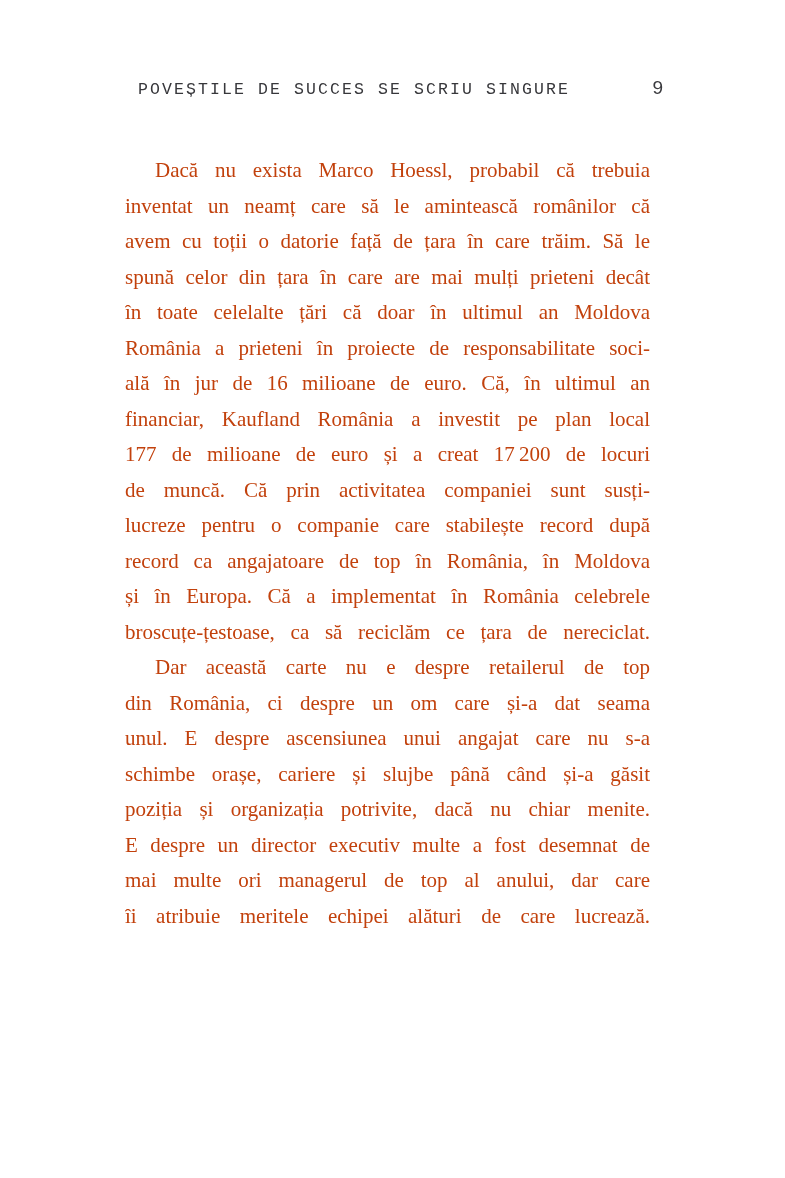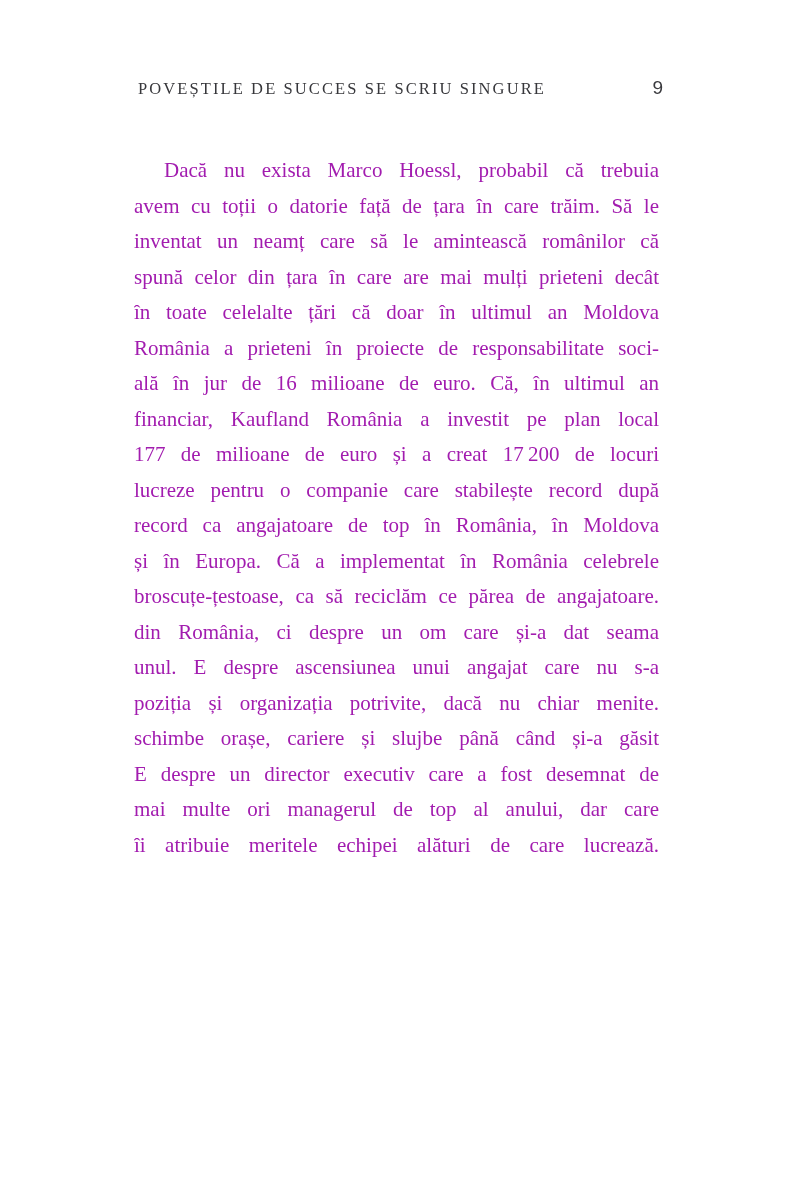--- a/index.html
+++ b/index.html
@@ -19,38 +19,38 @@
   .page-header {
     position: absolute;
     left: 138px;
     width: 525px;
     top: 77px;
     display: flex;
     justify-content: space-between;
     align-items: baseline;
   }
   .running-title {
-    font-family: Liberation Serif, serif;
+    font-family: Liberation Mono, monospace;
     font-size: 16.5px;
     letter-spacing: 2.1px;
     color: #37373b;
     font-weight: 400;
   }
   .page-number {
     font-family: "Liberation Sans", sans-serif;
     font-size: 19px;
     color: #3a3a3e;
     font-weight: 400;
   }
   .text-block {
     position: absolute;
-    left: 134px;
+    left: 125px;
     width: 525px;
     top: 153px;
-    color: #a21caf;
+    color: #c2410c;
     font-size: 21px;
     line-height: 35.5px;
   }
   .line {
     height: 35.5px;
     overflow: hidden;
     text-align: justify;
     text-align-last: justify;
     word-spacing: 0.02em;
   }
@@ -64,37 +64,39 @@
 <div class="page">
 
   <div class="page-header">
     <span class="running-title">POVEȘTILE DE SUCCES SE SCRIU SINGURE</span>
     <span class="page-number">9</span>
   </div>
 
   <div class="text-block" id="text-block">
       <div>
         <div class="line indent">Dacă nu exista Marco Hoessl, probabil că trebuia</div>
+        <div class="line">inventat un neamț care să le amintească românilor că</div>
         <div class="line">avem cu toții o datorie față de țara în care trăim. Să le</div>
-        <div class="line">inventat un neamț care să le amintească românilor că</div>
         <div class="line">spună celor din țara în care are mai mulți prieteni decât</div>
         <div class="line">în toate celelalte țări că doar în ultimul an Moldova</div>
         <div class="line">România a prieteni în proiecte de responsabilitate soci-</div>
         <div class="line">ală în jur de 16 milioane de euro. Că, în ultimul an</div>
         <div class="line">financiar, Kaufland România a investit pe plan local</div>
         <div class="line">177 de milioane de euro și a creat 17 200 de locuri</div>
+        <div class="line">de muncă. Că prin activitatea companiei sunt susți-</div>
         <div class="line">lucreze pentru o companie care stabilește record după</div>
         <div class="line">record ca angajatoare de top în România, în Moldova</div>
         <div class="line">și în Europa. Că a implementat în România celebrele</div>
-        <div class="line">broscuțe-țestoase, ca să reciclăm ce părea de angajatoare.</div>
+        <div class="line">broscuțe-țestoase, ca să reciclăm ce țara de nereciclat.</div>
       </div>
       <div>
+        <div class="line indent">Dar această carte nu e despre retailerul de top</div>
         <div class="line">din România, ci despre un om care și-a dat seama</div>
         <div class="line">unul. E despre ascensiunea unui angajat care nu s-a</div>
+        <div class="line">schimbe orașe, cariere și slujbe până când și-a găsit</div>
         <div class="line">poziția și organizația potrivite, dacă nu chiar menite.</div>
-        <div class="line">schimbe orașe, cariere și slujbe până când și-a găsit</div>
-        <div class="line">E despre un director executiv care a fost desemnat de</div>
+        <div class="line">E despre un director executiv multe a fost desemnat de</div>
         <div class="line">mai multe ori managerul de top al anului, dar care</div>
         <div class="line">îi atribuie meritele echipei alături de care lucrează.</div>
       </div>
     </div>
 
 </div>
 
 </body></html>

